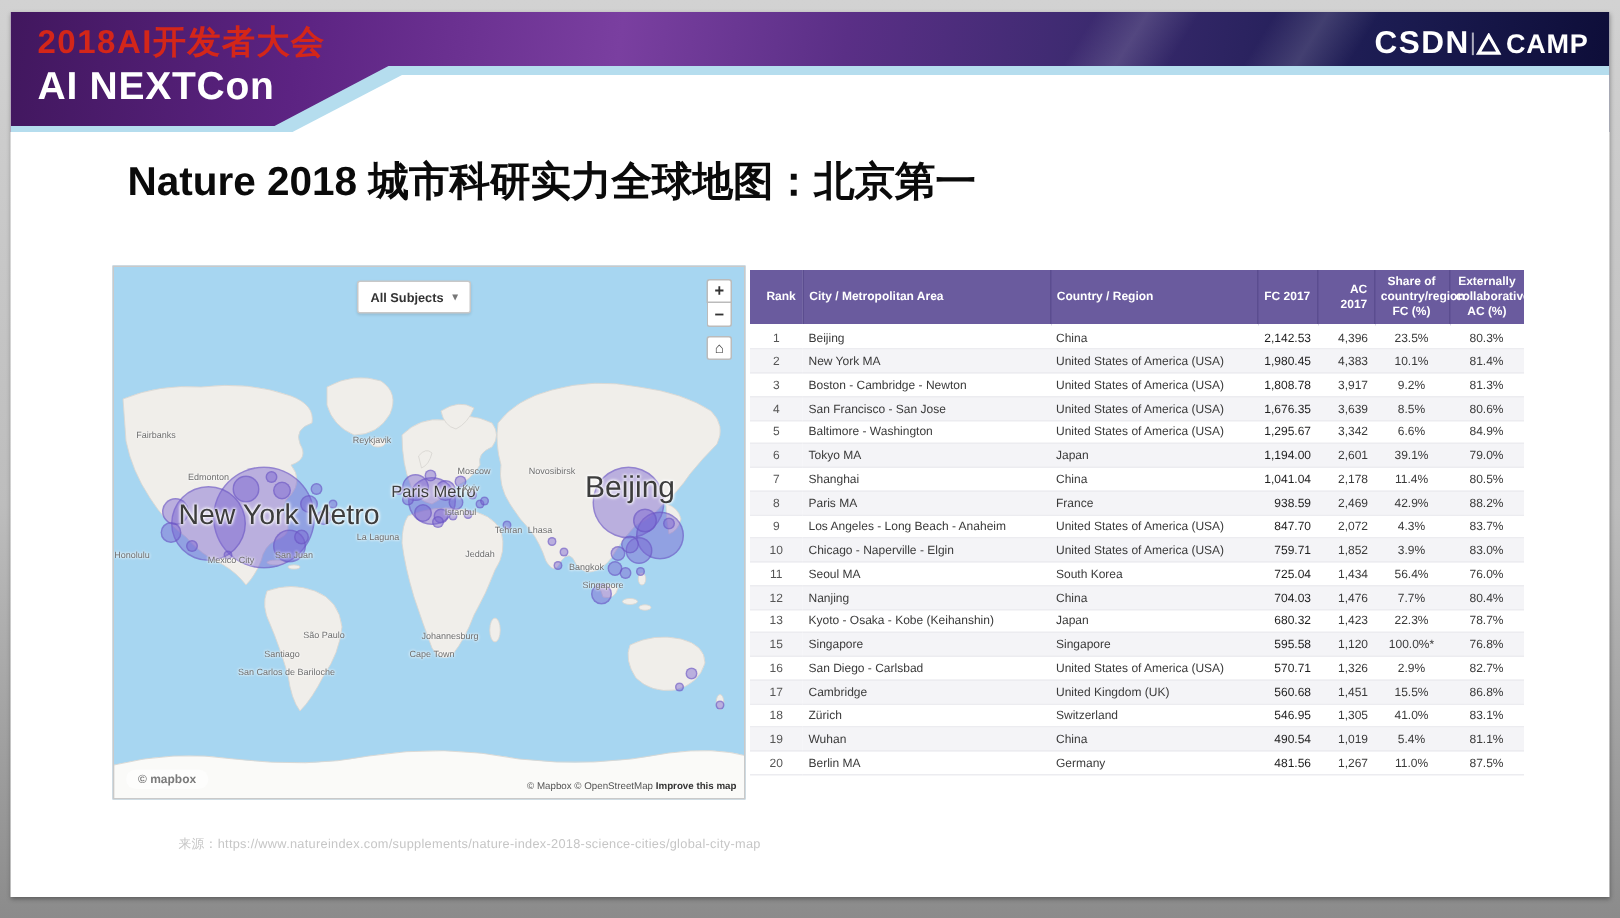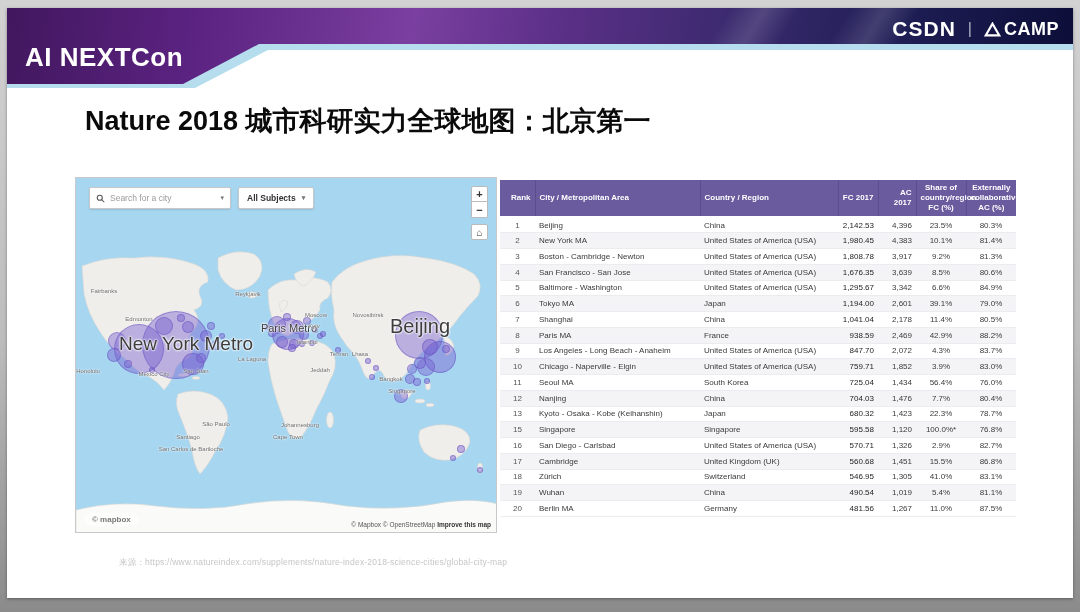--- a/index.html
+++ b/index.html
@@ -13,21 +13,21 @@
   .band { position:absolute; left:0; top:0; width:1066px; height:80px;
           background:linear-gradient(98deg,#41175e 0%,#5c2382 18%,#7a3fa0 38%,#5a2f86 52%,#3a2a6e 68%,#1c1c52 85%,#0d0d38 100%); }
   .streak { position:absolute; top:-10px; height:120%; width:70px; transform:skewX(-32deg);
             background:linear-gradient(to right,transparent,rgba(255,255,255,.14),transparent); }
   .swoosh-blue { position:absolute; inset:0; background:#b5ddee;
             clip-path:polygon(0 76px,176px 76px,252px 36px,1066px 36px,1066px 80px,0 80px); }
   .swoosh-white { position:absolute; inset:0; background:#fff;
             clip-path:polygon(188px 80px,261px 42px,1066px 42px,1066px 80px); }
   .conf-title { position:absolute; left:18px; top:5px; font-size:22px; font-weight:bold; color:#d42619; letter-spacing:1px; }
   .conf-sub   { position:absolute; left:18px; top:34px; font-size:26px; font-weight:bold; color:#ffffff; letter-spacing:.5px; }
-  .logo-area { position:absolute; right:14px; top:6px; height:30px; display:flex; align-items:center; gap:12px; }
+  .logo-area { position:absolute; right:14px; top:6px; height:30px; display:flex; align-items:center; }
   .logo-csdn { color:#fff; font-size:21px; font-weight:bold; letter-spacing:1px; }
   .logo-div  { color:rgba(255,255,255,.65); font-size:16px; font-weight:300; }
   .logo-camp { display:flex; align-items:center; gap:3px; color:#fff; font-size:18px; font-weight:bold; letter-spacing:.5px; }
 
   
   .page-title { position:absolute; left:78px; top:95px; font-size:27px; font-weight:600; color:#0a0a0a; }
   .source-note { position:absolute; left:112px; top:549px; font-size:8.5px; color:#c6c6c6; letter-spacing:.2px; }
 
   
   .map { position:absolute; left:68px; top:169px; width:422px; height:356px; background:#a7d6f1;
@@ -79,20 +79,21 @@
 <body>
 
 <div class="frame">
   <div class="slide">
 
     <div class="band">
       <div class="streak" style="left:700px"></div>
       <div class="streak" style="left:820px"></div>
       <div class="swoosh-blue"></div>
       <div class="swoosh-white"></div>
+      <div class="conf-title">2018AI开发者大会</div>
       <div class="conf-sub">AI NEXTCon</div>
       <div class="logo-area">
         <span class="logo-csdn">CSDN</span>
         <span class="logo-div">|</span>
         <span class="logo-camp">
           <svg width="17" height="15" viewBox="0 0 20 18">
             <path d="M10 2 L18 16 H2 Z" fill="none" stroke="#ffffff" stroke-width="2.6"></path>
           </svg>
           <span>CAMP</span>
         </span>
@@ -198,28 +199,20 @@
           <span class="min-label" style="left: 284px; top: 176px;">Lhasa</span>
           <span class="min-label" style="left: 315px; top: 201px;">Bangkok</span>
           <span class="min-label" style="left: 326px; top: 213px;">Singapore</span>
           <span class="min-label" style="left: 140px; top: 246px;">São Paulo</span>
           <span class="min-label" style="left: 112px; top: 259px;">Santiago</span>
           <span class="min-label" style="left: 115px; top: 271px;">San Carlos de Bariloche</span>
           <span class="min-label" style="left: 224px; top: 247px;">Johannesburg</span>
           <span class="min-label" style="left: 212px; top: 259px;">Cape Town</span>
         </div>
 
-      <div class="searchbox">
-        <svg width="9" height="9" viewBox="0 0 12 12">
-          <circle cx="5" cy="5" r="3.4" fill="none" stroke="#555" stroke-width="1.4"></circle>
-          <line x1="7.6" y1="7.6" x2="11" y2="11" stroke="#555" stroke-width="1.4"></line>
-        </svg>
-        <span class="ph">Search for a city</span>
-        <span class="caret">▾</span>
-      </div>
       <div class="subjectbox">
         <span>All Subjects</span>
         <span class="caret">▾</span>
       </div>
       <div class="zoomctl">
         <div class="zbtn zi">+</div>
         <div class="zbtn zo">−</div>
         <div class="zbtn home">⌂</div>
       </div>
       <div class="mb-logo">© mapbox</div>

